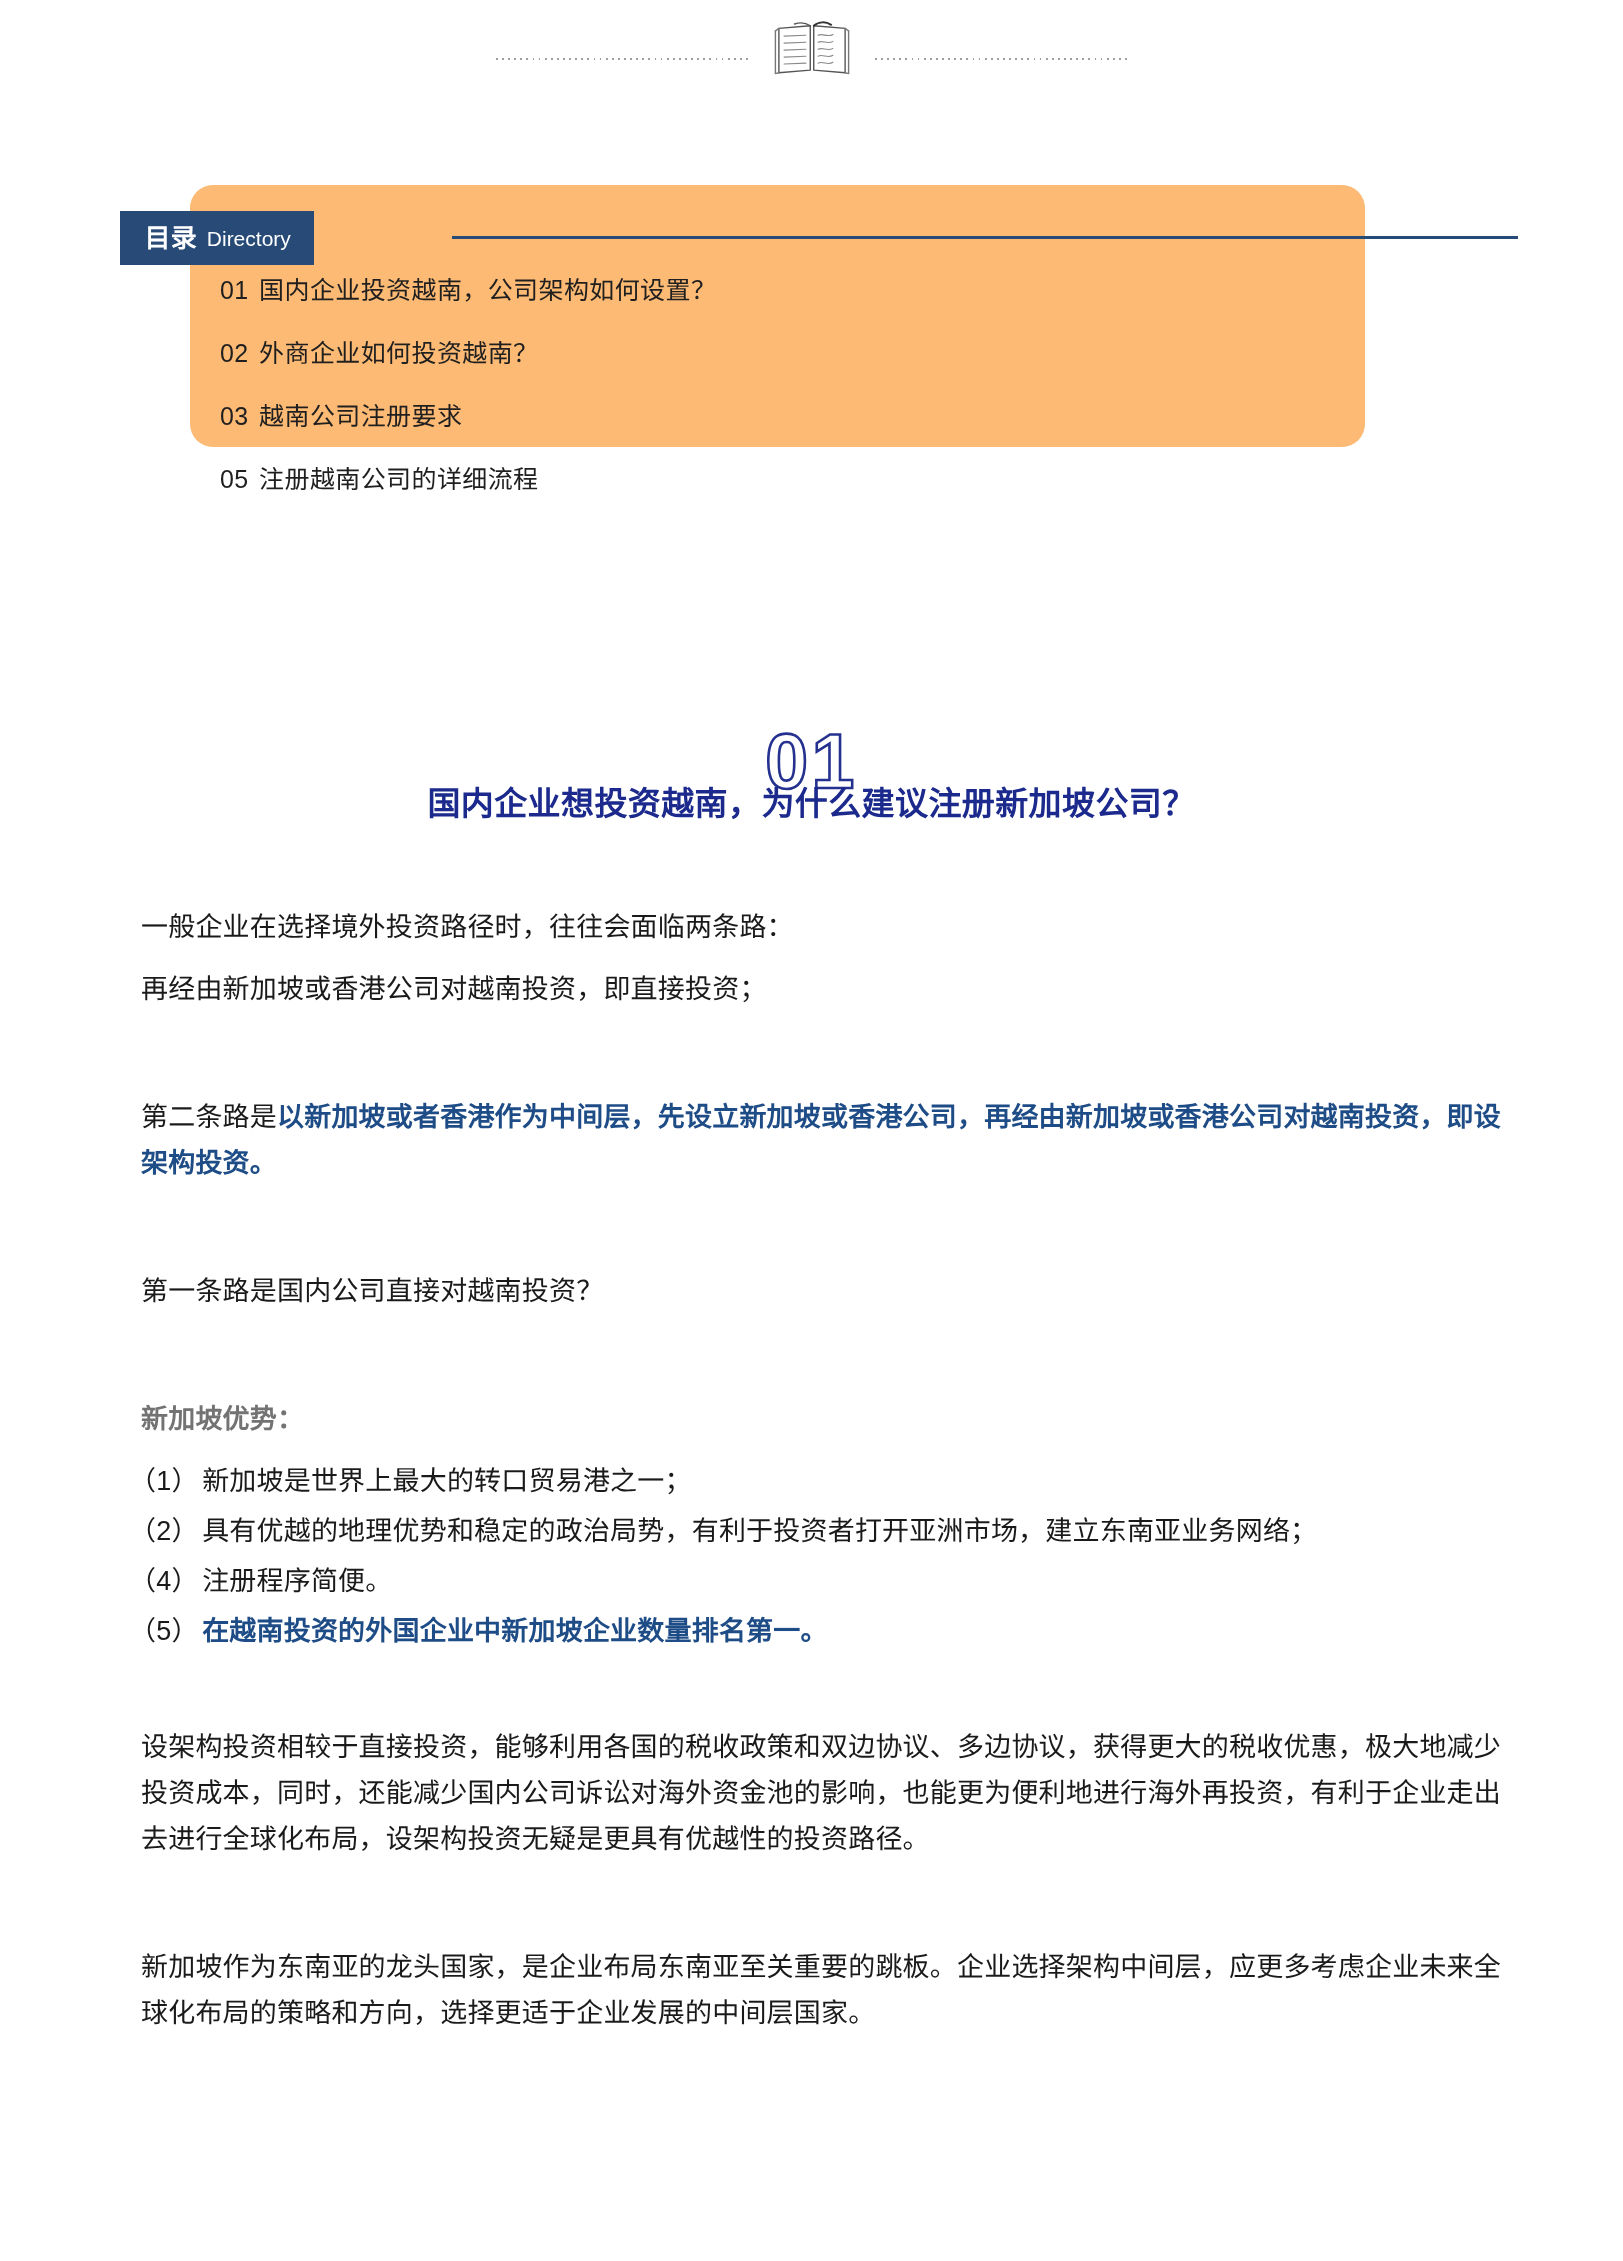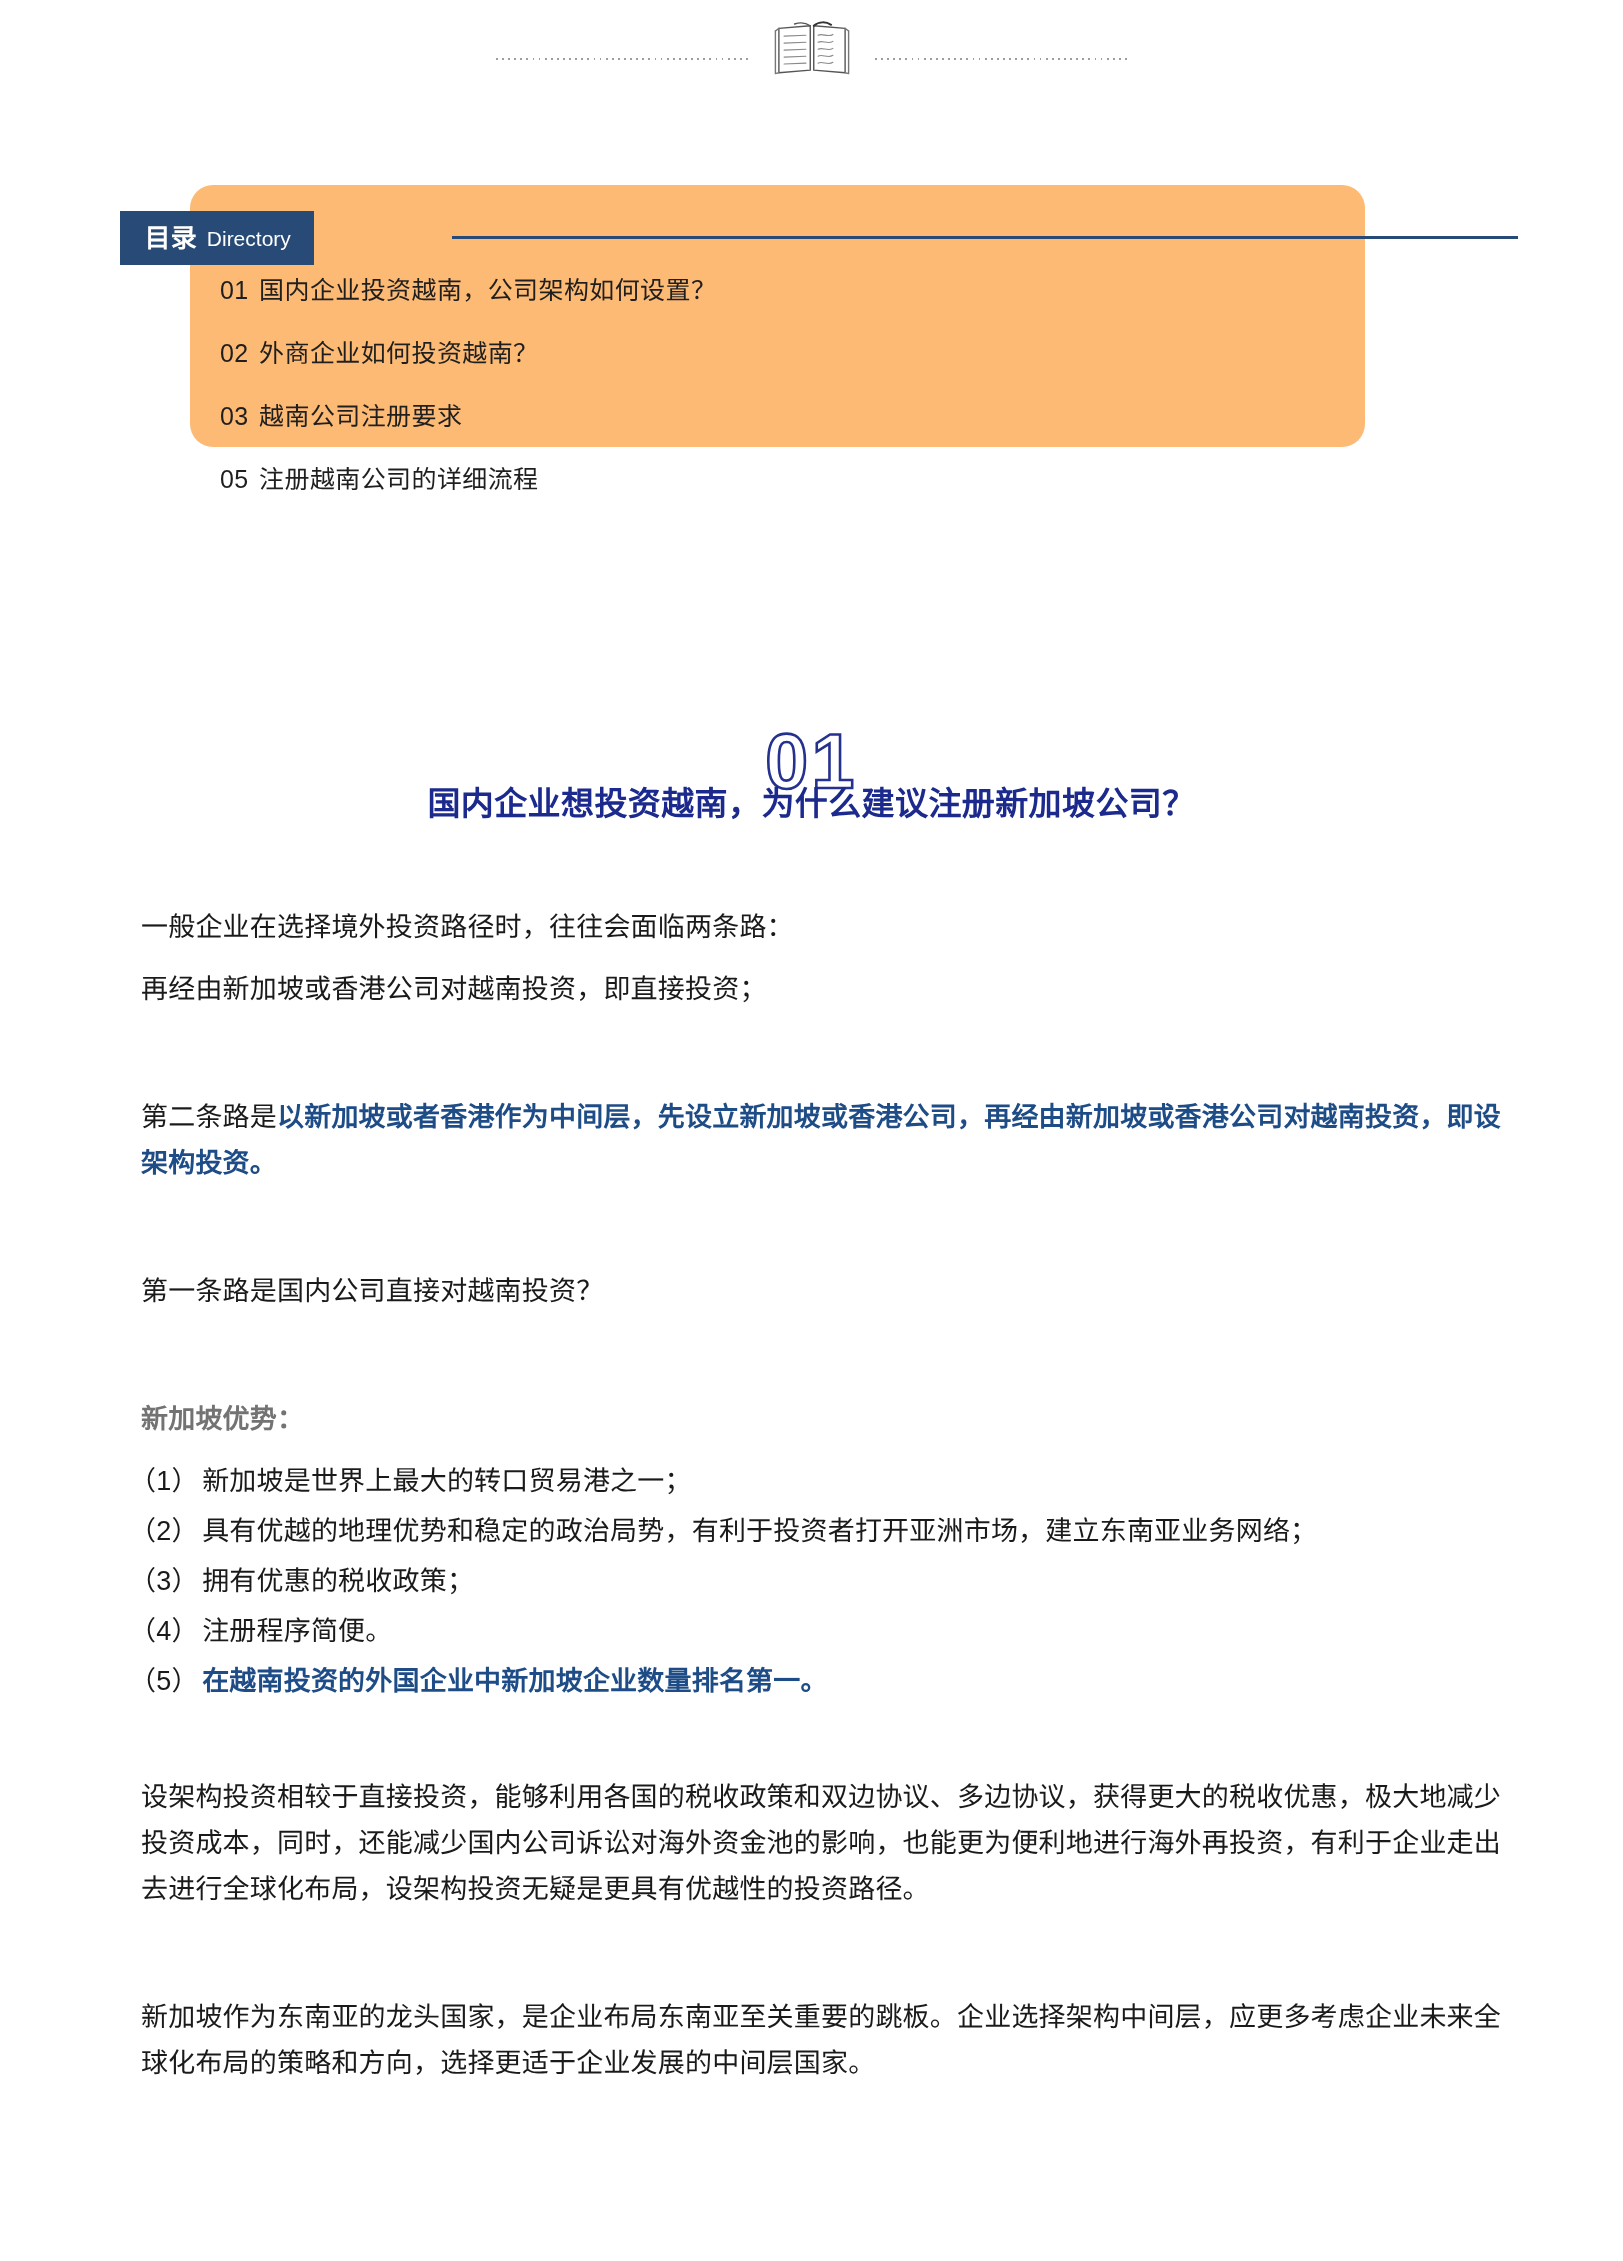--- a/index.html
+++ b/index.html
@@ -236,21 +236,20 @@
   <p class="para">第一条路是国内公司直接对越南投资？</p>
 
   <div class="gap-lg"></div>
 
   <p class="para black-bold">新加坡优势：</p>
 
   <p class="list-item hang"><span class="lbl">（1）</span><span>新加坡是世界上最大的转口贸易港之一；</span></p>
 
   <p class="list-item hang"><span class="lbl">（2）</span><span>具有优越的地理优势和稳定的政治局势，有利于投资者打开亚洲市场，建立东南亚业务网络；</span></p>
 
-  <p class="list-item hang"><span class="lbl">（3）</span><span>拥有优惠的税收政策；</span></p>
 
   <p class="list-item hang"><span class="lbl">（4）</span><span>注册程序简便。</span></p>
 
   <p class="list-item hang"><span class="lbl">（5）</span><span class="blue-bold">在越南投资的外国企业中新加坡企业数量排名第一。</span></p>
 
   <div class="gap-lg"></div>
 
   <p class="para">设架构投资相较于直接投资，能够利用各国的税收政策和双边协议、多边协议，获得更大的税收优惠，极大地减少投资成本，同时，还能减少国内公司诉讼对海外资金池的影响，也能更为便利地进行海外再投资，有利于企业走出去进行全球化布局，设架构投资无疑是更具有优越性的投资路径。</p>
 
   <div class="gap-lg"></div>

